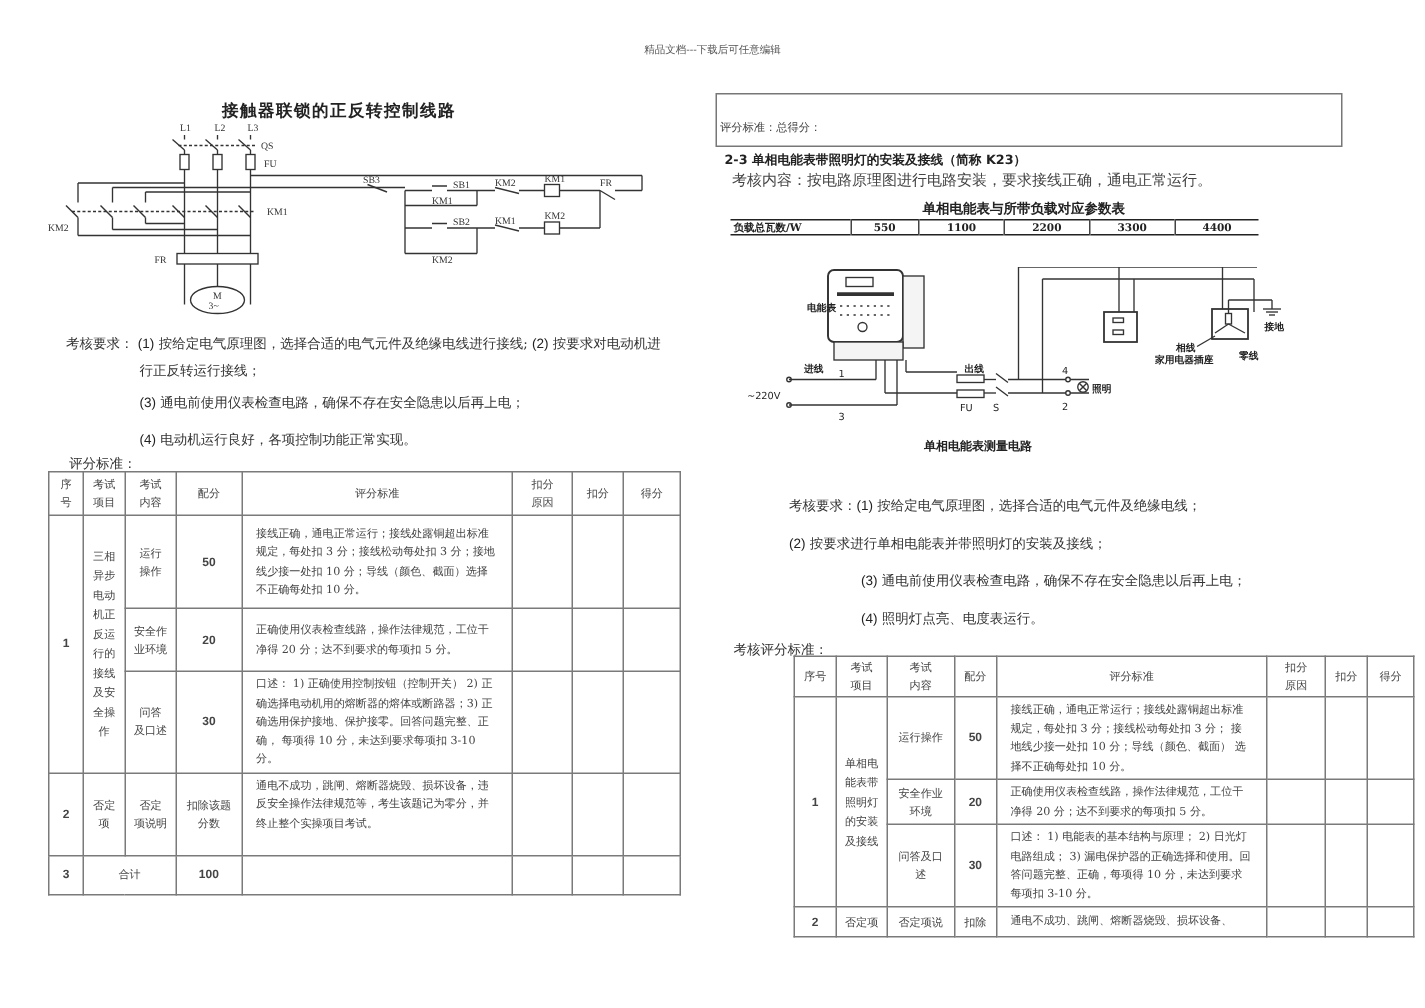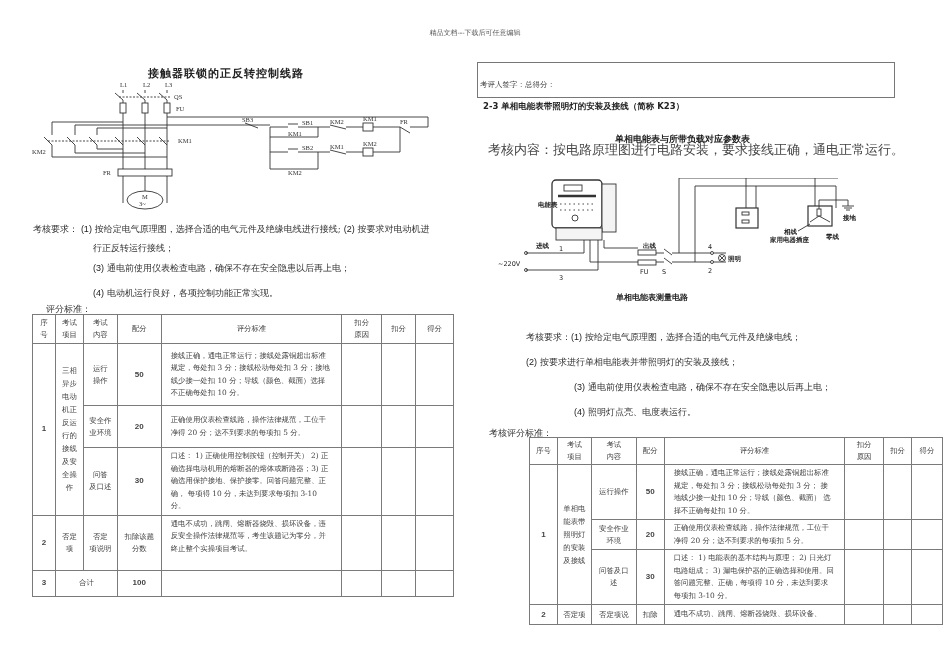--- a/index.html
+++ b/index.html
@@ -5,36 +5,36 @@
   * { box-sizing: border-box; margin: 0; padding: 0; }
   html, body { width: 950px; height: 672px; background: #ffffff; overflow: hidden; }
   body { position: relative; font-family: "DejaVu Serif", "Liberation Serif", serif; color: #333; }
 
   .page-header { position: absolute; top: 28px; left: 0; width: 950px; text-align: center; font-size: 7px; color: #555; }
 
   
   .circuit-title { position: absolute; top: 66px; left: 148px; font-size: 11px; font-weight: bold; letter-spacing: 1px; color: #222; font-family: "DejaVu Sans", sans-serif; }
   .circuit-svg { position: absolute; top: 75px; left: 30px; }
 
-  .req-block { position: absolute; left: 33px; font-size: 9px; color: #333; line-height: 12px; }
+  .req-block { position: absolute; left: 44px; font-size: 9px; color: #333; line-height: 12px; }
   .req-block .num { font-family: "Liberation Sans", sans-serif; color: #222; }
 
   .lbl-score { position: absolute; font-size: 9px; color: #333; }
 
   table.score { position: absolute; border-collapse: collapse; font-size: 7.4px; color: #444; }
   table.score td { border: 1px solid #7a7a7a; text-align: center; vertical-align: middle; line-height: 12px; padding: 1px 2px; }
   table.score td.crit { text-align: left; padding: 2px 9px; line-height: 12.5px; }
   table.score td.num { font-family: "Liberation Sans", sans-serif; font-size: 8px; font-weight: bold; }
 
   
   .sig-box { position: absolute; top: 62px; left: 477px; width: 418px; height: 36px; border: 1px solid #777; }
   .sig-text { position: absolute; top: 17px; left: 2px; font-size: 7.5px; color: #444; }
 
   .sec-title { position: absolute; top: 101px; left: 483px; font-size: 8.5px; font-weight: bold; color: #222; font-family: "DejaVu Sans", sans-serif; }
-  .sec-content { position: absolute; top: 113px; left: 488px; font-size: 13px; color: #444; margin-top: 28px; }
+  .sec-content { position: absolute; top: 113px; left: 488px; font-size: 10px; color: #444; }
 
   .param-title { position: absolute; top: 133px; left: 615px; font-size: 9px; font-weight: bold; color: #222; font-family: "DejaVu Sans", sans-serif; }
   table.param { position: absolute; top: 146px; left: 487px; border-collapse: collapse; font-size: 7px; color: #222; border-top: 1.5px solid #222; border-bottom: 1.5px solid #222; }
   table.param td { border-right: 1px solid #444; border-bottom: 1px solid #444; height: 10px; text-align: center; font-weight: bold; padding: 0 2px; line-height: 9px; }
   table.param td:last-child { border-right: none; }
   table.param tr:last-child td { border-bottom: none; }
   table.param td.hdr { text-align: left; width: 80px; }
 
   .meter-svg { position: absolute; top: 178px; left: 486px; }
 
@@ -231,29 +231,37 @@
     <td class="num">100</td>
     <td></td>
     <td></td>
         <td></td>
         <td></td>
   </tr>
 </tbody>
   </table>
 
 <div class="sig-box">
-  <div class="sig-text">考评人签字：总得分：</div>
+  <div class="sig-text">评分标准：总得分：</div>
 </div>
 
 <div class="sec-title">2-3  单相电能表带照明灯的安装及接线（简称  K23）</div>
 <div class="sec-content">考核内容：按电路原理图进行电路安装，要求接线正确，通电正常运行。</div>
 
 <div class="param-title">单相电能表与所带负载对应参数表</div>
 <table class="param" style="width:352px;">
   <tbody>
+  <tr>
+    <td class="hdr">负载总瓦数/W</td>
+    <td>550</td>
+    <td>1100</td>
+    <td>2200</td>
+    <td>3300</td>
+    <td>4400</td>
+  </tr>
 </tbody>
   </table>
 
 <svg class="meter-svg" width="390" height="130" viewBox="0 0 390 130" font-family="DejaVu Sans, sans-serif" font-size="6.5" fill="none" stroke="#333" stroke-width="0.9">
 
   <line x1="193" y1="0" x2="193" y2="75"></line>
   <line x1="209" y1="8" x2="209" y2="84"></line>
   <line x1="193" y1="0" x2="352" y2="0"></line>
   <line x1="209" y1="8" x2="350" y2="8"></line>
   <line x1="260" y1="0" x2="260" y2="36"></line>

